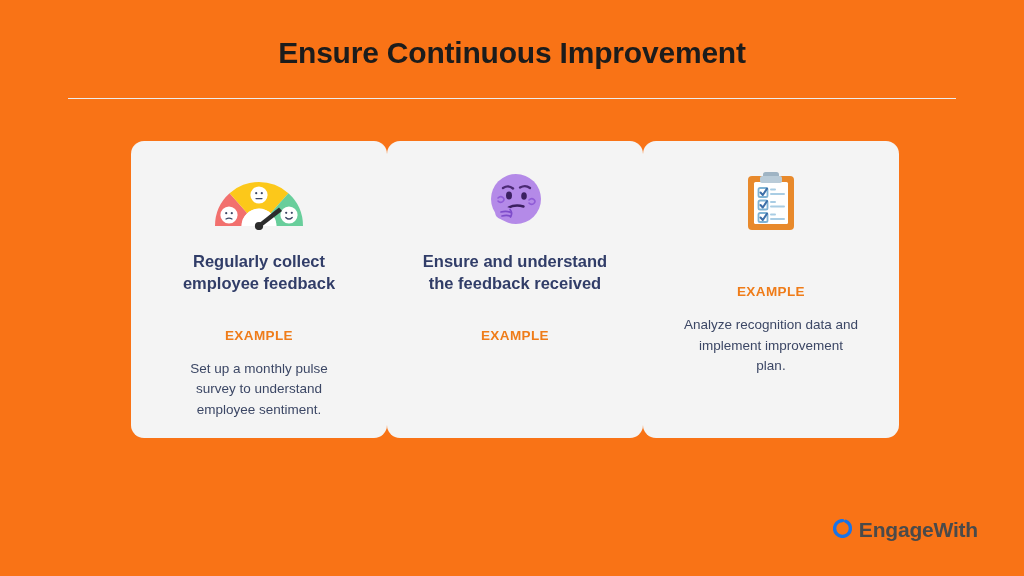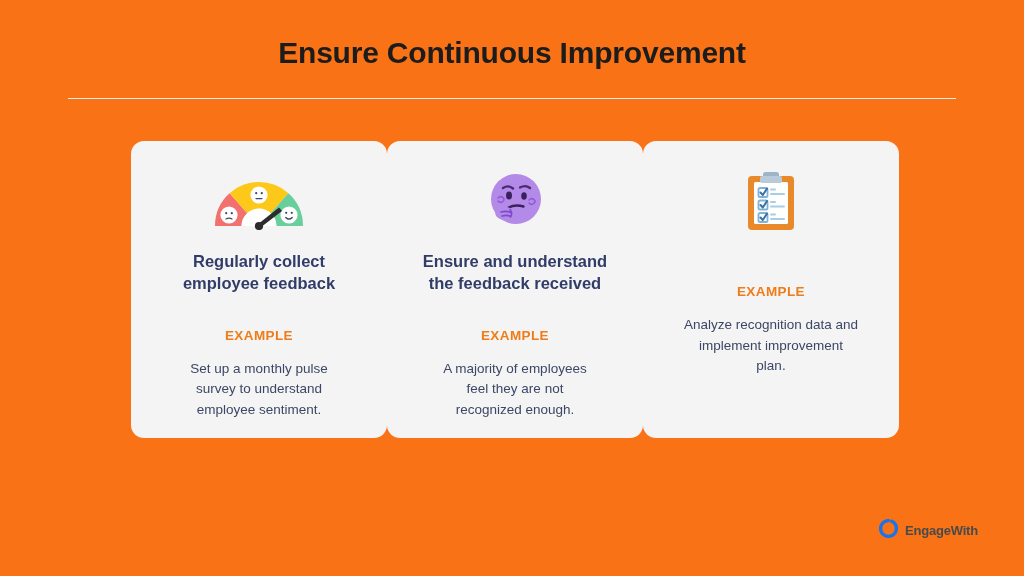--- a/index.html
+++ b/index.html
@@ -105,21 +105,21 @@
 
   
   .logo {
     position:absolute;
     right:46px; bottom:34px;
     display:flex;
     align-items:center;
     gap:7px;
   }
   .logo-text {
-    font-size:13px;
+    font-size:21px;
     font-weight:700;
     color:#4a4a4a;
     letter-spacing:-0.2px;
   }
 </style>
 </head>
 <body>
 
 <div class="slide">
 
@@ -198,23 +198,20 @@
 
           <path d="M13 38 q6 -4 13 -1 q5 2.2 4.5 6.4 q-0.5 4.4 -6.5 5.4 q-7.5 1.2 -11.5 -3.2 q-2.6 -3 0.5 -7.6 Z" fill="#b48ae8"></path>
           <path d="M17 41 q5.5 -1.4 9.5 0.4" stroke="#7e4ccb" stroke-width="1.7" fill="none" stroke-linecap="round"></path>
           <path d="M18 45 q5 -1.2 8.5 0.2" stroke="#7e4ccb" stroke-width="1.7" fill="none" stroke-linecap="round"></path>
           <path d="M26 38.5 q3 3.2 0.5 7.5" stroke="#7e4ccb" stroke-width="1.7" fill="none" stroke-linecap="round"></path>
         </svg>
       </div>
       <div class="card-heading">Ensure and understand
 the feedback received</div>
       <div class="example-label">EXAMPLE</div>
-      <div class="card-body">A majority of employees
-feel they are not
-recognized enough.</div>
     </div>
 
     <div class="card">
       <div class="icon-wrap">
         <svg width="56" height="64" viewBox="0 0 56 64">
 
           <rect x="20" y="2" width="16" height="7" rx="2.6" fill="#9fb4c4"></rect>
 
           <rect x="5" y="6" width="46" height="54" rx="4" fill="#e8892b"></rect>
 

